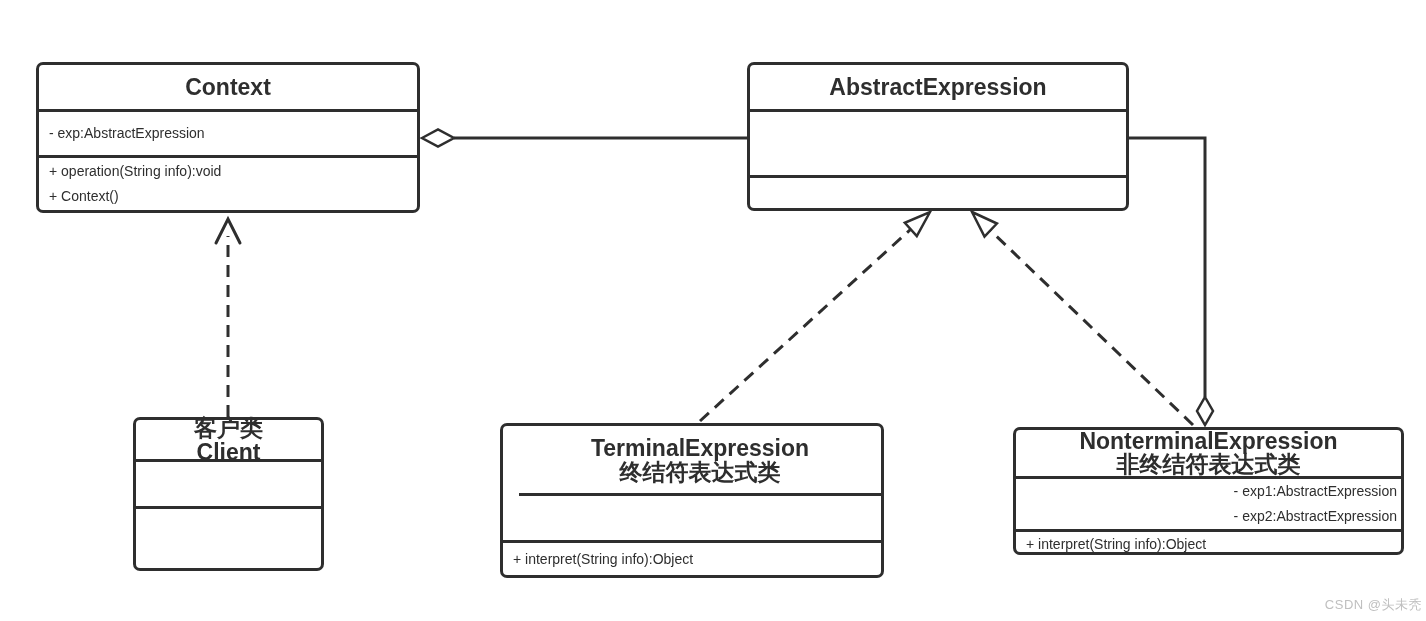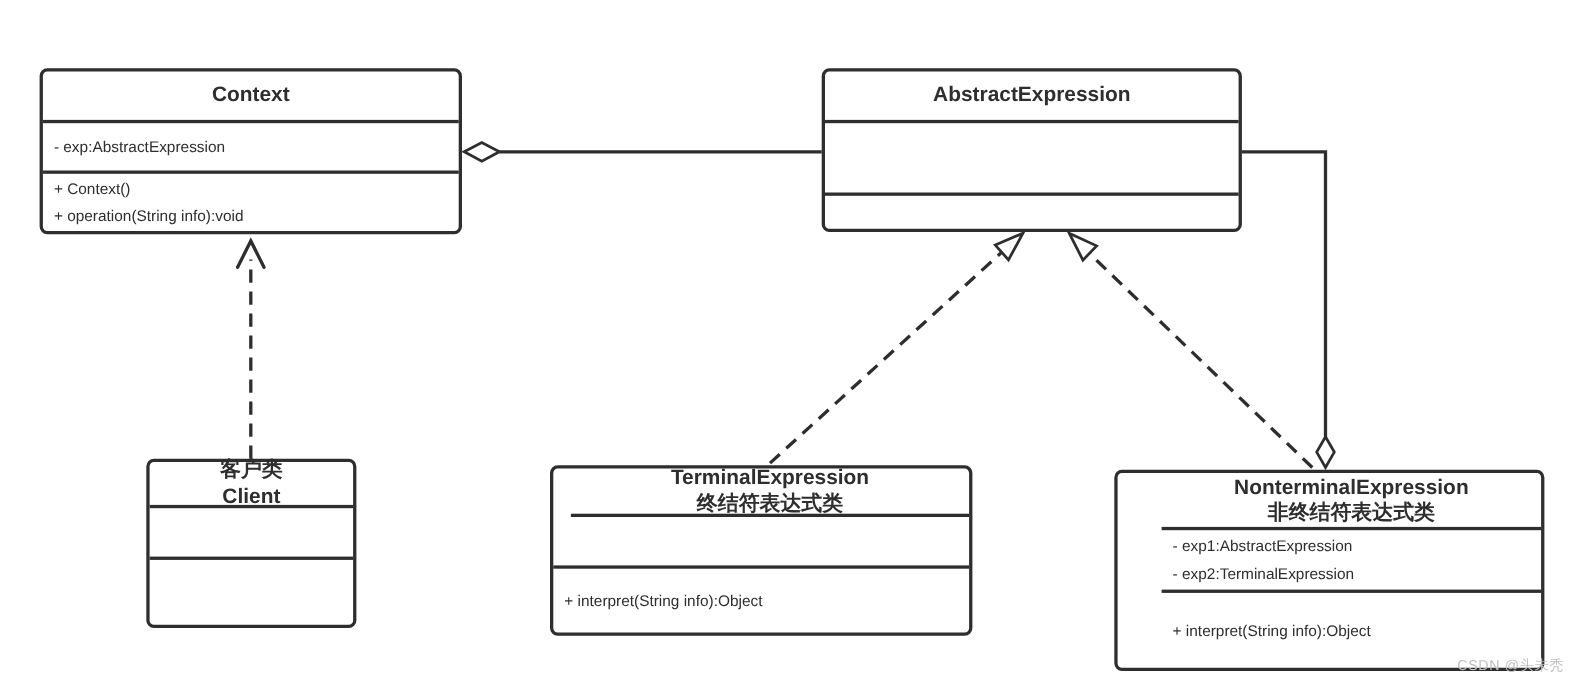--- a/index.html
+++ b/index.html
@@ -30,21 +30,21 @@
     box-sizing:border-box;
     background:var(--bg);
     border:3px solid var(--line);
     border-radius:7px;
     display:flex;flex-direction:column;
   }
   .sec{box-sizing:border-box;}
   .sec.divided{border-bottom:3px solid var(--line);}
   .sec.title{
     display:flex;flex-direction:column;justify-content:center;align-items:center;
-    font-weight:bold;font-size:19px;line-height:24px;text-align:center;
+    font-weight:bold;font-size:23px;line-height:24px;text-align:center;
   }
   .sec.members{
     display:flex;flex-direction:column;justify-content:center;
     padding-left:10px;padding-right:4px;
     font-size:14px;line-height:25px;
   }
   .sec.grow{flex:1;}
   .member{white-space:nowrap;}
 
   
@@ -54,26 +54,26 @@
 
   #box-abstract{left:747px;top:62px;width:382px;height:149px;gap:16px;}
   #box-abstract .title{height:47px;}
   #box-abstract .attrs{height:50px;}
 
   #box-client{left:133px;top:417px;width:191px;height:154px;}
   #box-client .title{height:42px;}
   #box-client .attrs{height:47px;}
 
   #box-terminal{left:500px;top:423px;width:384px;height:155px;}
-  #box-terminal .title{height:44px;margin-left:16px;}
+  #box-terminal .title{height:70px;margin-left:16px;}
   #box-terminal .attrs{height:47px;}
 
-  #box-nonterminal{left:1013px;top:427px;width:391px;height:183px;padding-left:40px;}
+  #box-nonterminal{left:1013px;top:427px;width:391px;height:128px;}
   #box-nonterminal .title{height:52px;line-height:23px;}
-  #box-nonterminal .attrs{height:57px;}
+  #box-nonterminal .attrs{height:57px;align-items:flex-end;}
 
   .watermark{
     position:absolute;right:4px;bottom:7px;
     font-size:13px;color:var(--watermark);
     letter-spacing:0.5px;
     text-align:right;
   }
 </style>
 </head>
 <body>
@@ -109,22 +109,22 @@
   </svg>
 
   <div class="uml-class" id="box-context">
     <div class="sec title divided">
       <span>Context</span>
     </div>
     <div class="sec members attrs divided">
       <div class="member">- exp:AbstractExpression</div>
     </div>
     <div class="sec members grow">
+      <div class="member">+ operation(String info):void</div>
       <div class="member">+ Context()</div>
-      <div class="member">+ operation(String info):void</div>
     </div>
   </div>
 
   <div class="uml-class" id="box-abstract">
     <div class="sec title divided">
       <span>AbstractExpression</span>
     </div>
     <div class="sec members attrs divided"></div>
   </div>
 
@@ -148,21 +148,21 @@
     </div>
   </div>
 
   <div class="uml-class" id="box-nonterminal">
     <div class="sec title divided">
       <span>NonterminalExpression</span>
       <span>非终结符表达式类</span>
     </div>
     <div class="sec members attrs divided">
       <div class="member">- exp1:AbstractExpression</div>
-      <div class="member">- exp2:TerminalExpression</div>
+      <div class="member">- exp2:AbstractExpression</div>
     </div>
     <div class="sec members grow">
       <div class="member">+ interpret(String info):Object</div>
     </div>
   </div>
 
   <div class="watermark">CSDN @头未秃</div>
 </div>
 
 </body></html>

